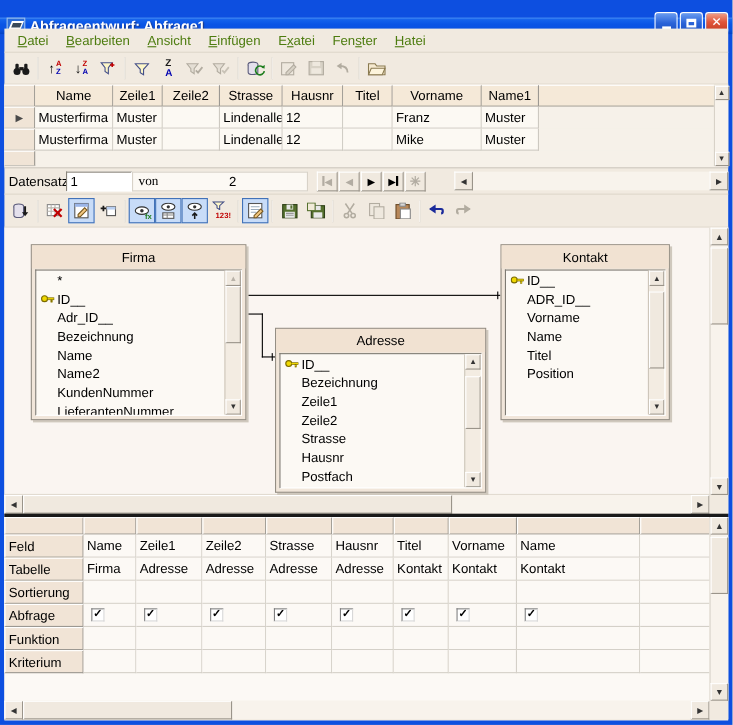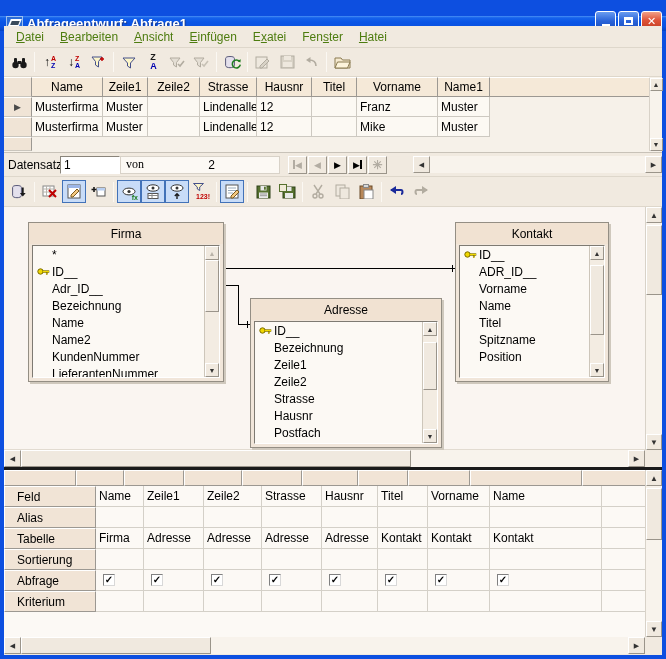--- a/index.html
+++ b/index.html
@@ -90,23 +90,23 @@
   .hscroll-row{height:17px;display:flex;background:#f8f3ec;}
   .hscroll{flex:1;display:flex;align-items:stretch;}
   .hthumb{background:#f0e9df;border:1px solid #9a948a;border-top-color:#fff;border-left-color:#fff;flex:0 0 auto;}
   .htrk{flex:1;}
   .corner{width:17px;background:#f1eae0;flex:0 0 auto;}
   .blacksep{height:3px;background:#1a1a1a;}
   
   .qbe{height:167px;position:relative;padding-right:17px;background:#fcf9f5;}
   .qrow{display:flex;height:21px;}
   .qrow.strip{height:16px;}
-  .qlabel{width:92px;background:#f1e4d6;border-top:1px solid #fff;border-left:1px solid #fff;
+  .qlabel{width:72px;background:#f1e4d6;border-top:1px solid #fff;border-left:1px solid #fff;
     border-right:1px solid #9c9892;border-bottom:1px solid #9c9892;font-size:12px;display:flex;align-items:center;
-    padding-left:12px;flex:0 0 auto;white-space:nowrap;overflow:hidden;}
+    padding-left:3px;flex:0 0 auto;white-space:nowrap;overflow:hidden;}
   .qhead{background:#f1e4d6;border-top:1px solid #fff;border-left:1px solid #fff;border-right:1px solid #9c9892;border-bottom:1px solid #9c9892;flex:0 0 auto;}
   .qc{background:#fcf9f5;border-right:1px solid #d4d0c8;border-bottom:1px solid #d4d0c8;font-size:12px;
     display:flex;align-items:center;padding:0 3px;flex:0 0 auto;white-space:nowrap;overflow:hidden;}
   .q1{width:48px}.q2{width:60px}.q3{width:58px}.q4{width:60px}.q5{width:56px}.q6{width:50px}.q7{width:62px}.q8{width:112px}
   .qfill{flex:1 1 auto;border-right:none;}
   .cb{width:12px;height:12px;background:#fff;border:1px solid #808080;border-bottom-color:#d8d8d8;border-right-color:#d8d8d8;
     margin-left:4px;font-size:10px;line-height:10px;font-weight:bold;text-align:center;color:#000;}
   .qbe-vscroll{position:absolute;right:0;top:0;bottom:0;width:17px;background:#f8f3ec;border-left:1px solid #d8d2c8;
     display:flex;flex-direction:column;}
   .spacer{flex:1 1 auto;}
@@ -556,24 +556,20 @@
           <div class="prow">
               <span class="keyslot"></span>
               <span>Name</span>
             </div>
           <div class="prow">
               <span class="keyslot"></span>
               <span>Titel</span>
             </div>
           <div class="prow">
               <span class="keyslot"></span>
-              <span>Spitzname</span>
-            </div>
-          <div class="prow">
-              <span class="keyslot"></span>
               <span>Position</span>
             </div>
           <div class="pscroll">
             <div class="sbtn">▲</div>
             <div class="thumb" style="height:70px;margin-top:5px"></div>
             <div class="spacer"></div>
             <div class="sbtn">▼</div>
           </div>
         </div>
       </div>
@@ -617,32 +613,20 @@
         <div class="qc q2">Zeile1</div>
         <div class="qc q3">Zeile2</div>
         <div class="qc q4">Strasse</div>
         <div class="qc q5">Hausnr</div>
         <div class="qc q6">Titel</div>
         <div class="qc q7">Vorname</div>
         <div class="qc q8">Name</div>
         <div class="qc qfill"></div>
       </div>
       <div class="qrow">
-        <div class="qlabel">Alias</div>
-        <div class="qc q1"></div>
-          <div class="qc q2"></div>
-          <div class="qc q3"></div>
-          <div class="qc q4"></div>
-          <div class="qc q5"></div>
-          <div class="qc q6"></div>
-          <div class="qc q7"></div>
-          <div class="qc q8"></div>
-          <div class="qc qfill"></div>
-      </div>
-      <div class="qrow">
         <div class="qlabel">Tabelle</div>
         <div class="qc q1">Firma</div>
         <div class="qc q2">Adresse</div>
         <div class="qc q3">Adresse</div>
         <div class="qc q4">Adresse</div>
         <div class="qc q5">Adresse</div>
         <div class="qc q6">Kontakt</div>
         <div class="qc q7">Kontakt</div>
         <div class="qc q8">Kontakt</div>
         <div class="qc qfill"></div>
@@ -681,20 +665,32 @@
           </div>
         <div class="qc q7">
             <span class="cb">✓</span>
           </div>
         <div class="qc q8">
             <span class="cb">✓</span>
           </div>
         <div class="qc qfill"></div>
       </div>
       <div class="qrow">
+        <div class="qlabel">Funktion</div>
+        <div class="qc q1"></div>
+          <div class="qc q2"></div>
+          <div class="qc q3"></div>
+          <div class="qc q4"></div>
+          <div class="qc q5"></div>
+          <div class="qc q6"></div>
+          <div class="qc q7"></div>
+          <div class="qc q8"></div>
+          <div class="qc qfill"></div>
+      </div>
+      <div class="qrow">
         <div class="qlabel">Kriterium</div>
         <div class="qc q1"></div>
           <div class="qc q2"></div>
           <div class="qc q3"></div>
           <div class="qc q4"></div>
           <div class="qc q5"></div>
           <div class="qc q6"></div>
           <div class="qc q7"></div>
           <div class="qc q8"></div>
           <div class="qc qfill"></div>

